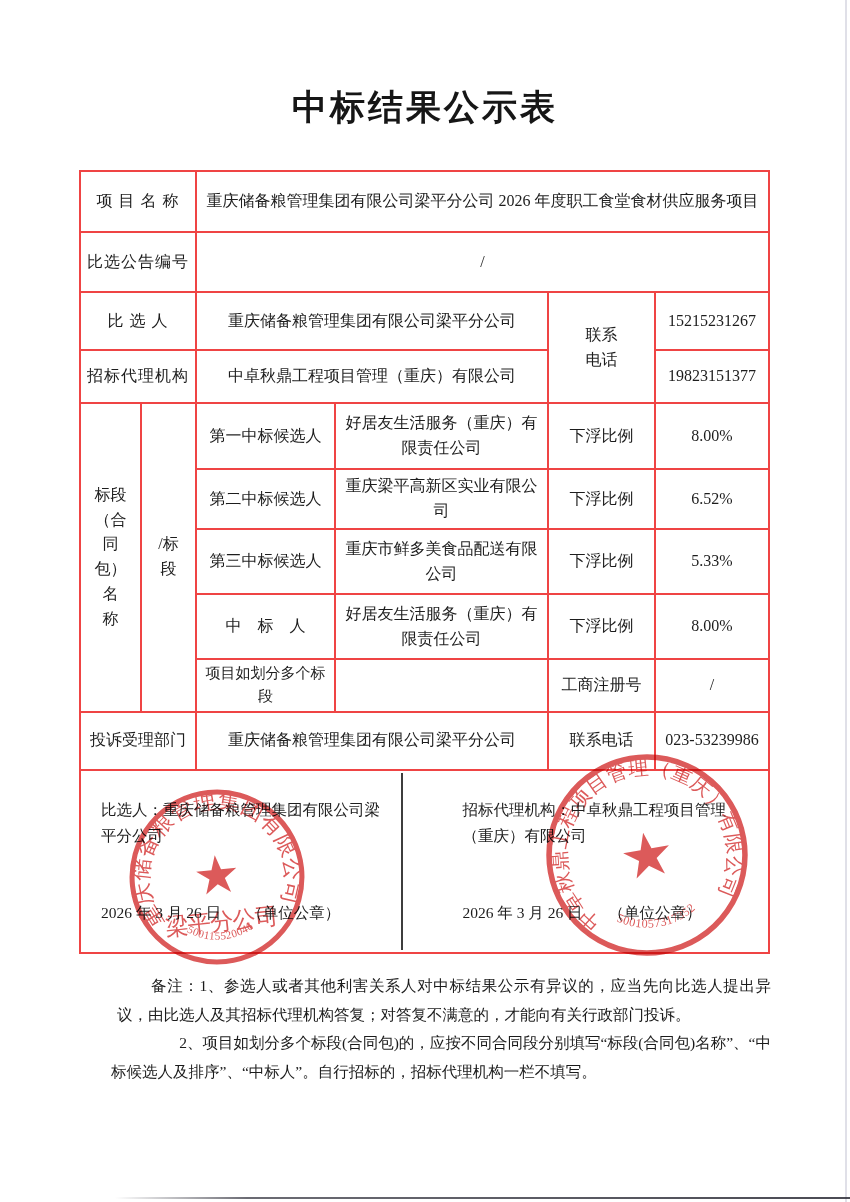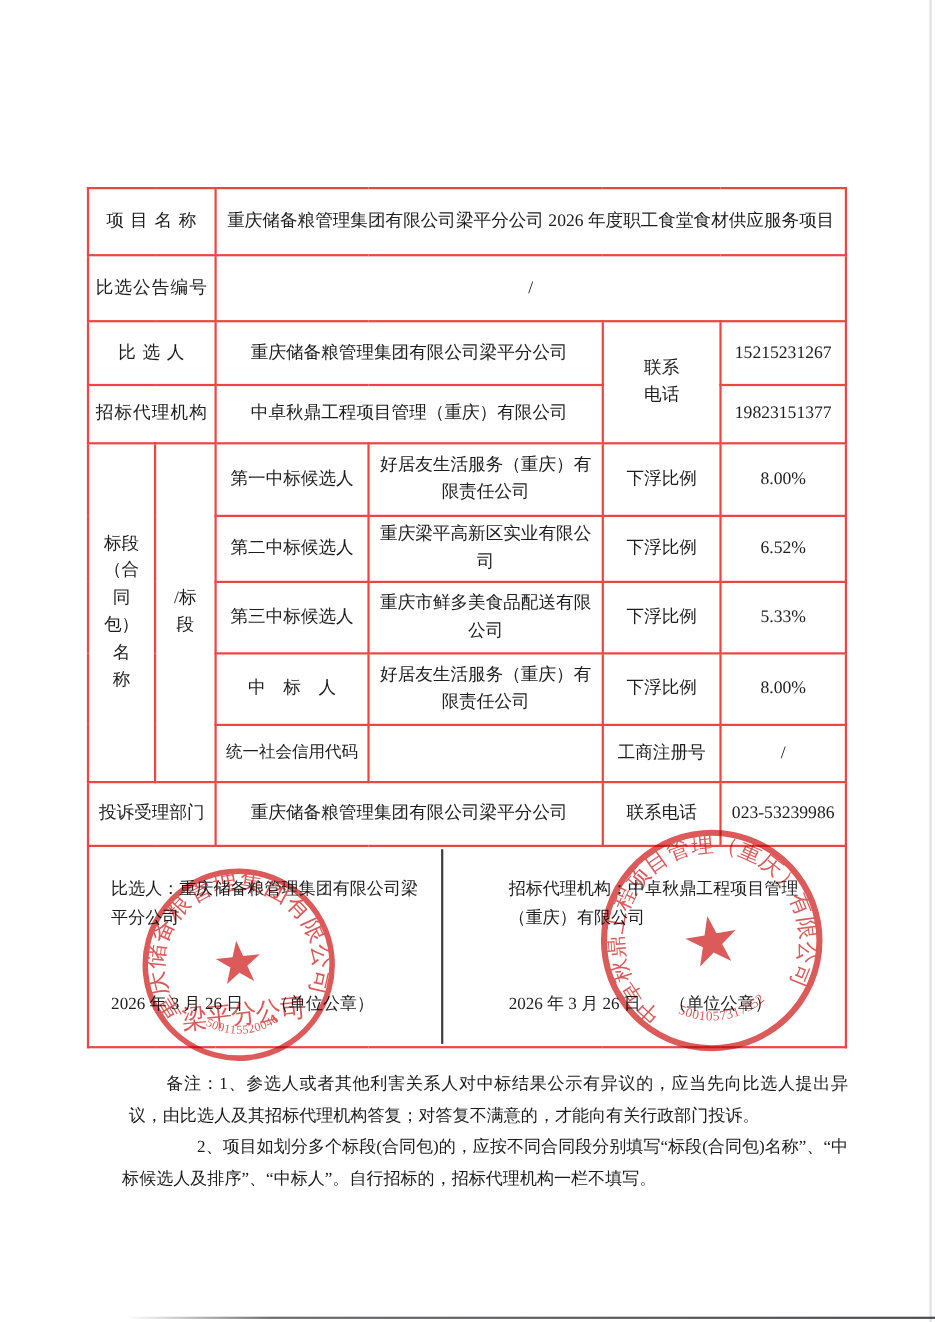--- a/index.html
+++ b/index.html
@@ -51,20 +51,21 @@
   .edge-bottom{
     position:absolute;left:115px;right:0;bottom:3px;height:2px;
     background:linear-gradient(to right, rgba(70,70,80,0), rgba(70,70,80,.8) 18%, rgba(55,55,65,.9));
   }
 </style>
 </head>
 <body>
 
 <div class="page">
 
+  <div class="title">中标结果公示表</div>
 
   <table class="result">
     <colgroup>
       <col style="width:61px">
         <col style="width:55px">
         <col style="width:139px">
       <col style="width:213px">
         <col style="width:107px">
         <col style="width:114px">
     </colgroup>
@@ -113,21 +114,21 @@
         <td>下浮比例</td>
         <td class="val">5.33%</td>
       </tr>
       <tr style="height:65px">
         <td class="left">中　标　人</td>
         <td class="val">好居友生活服务（重庆）有限责任公司</td>
         <td>下浮比例</td>
         <td class="val">8.00%</td>
       </tr>
       <tr style="height:52px">
-        <td class="left" style="font-size:15px">统一社会信用代码</td>
+        <td class="left" style="font-size:15px">项目如划分多个标段</td>
         <td class="val"></td>
         <td>工商注册号</td>
         <td class="val">/</td>
       </tr>
       <tr style="height:58px">
         <td class="lbl" colspan="2" style="letter-spacing:0">投诉受理部门</td>
         <td class="val" colspan="2">重庆储备粮管理集团有限公司梁平分公司</td>
         <td>联系电话</td>
         <td class="val">023-53239986</td>
       </tr>

